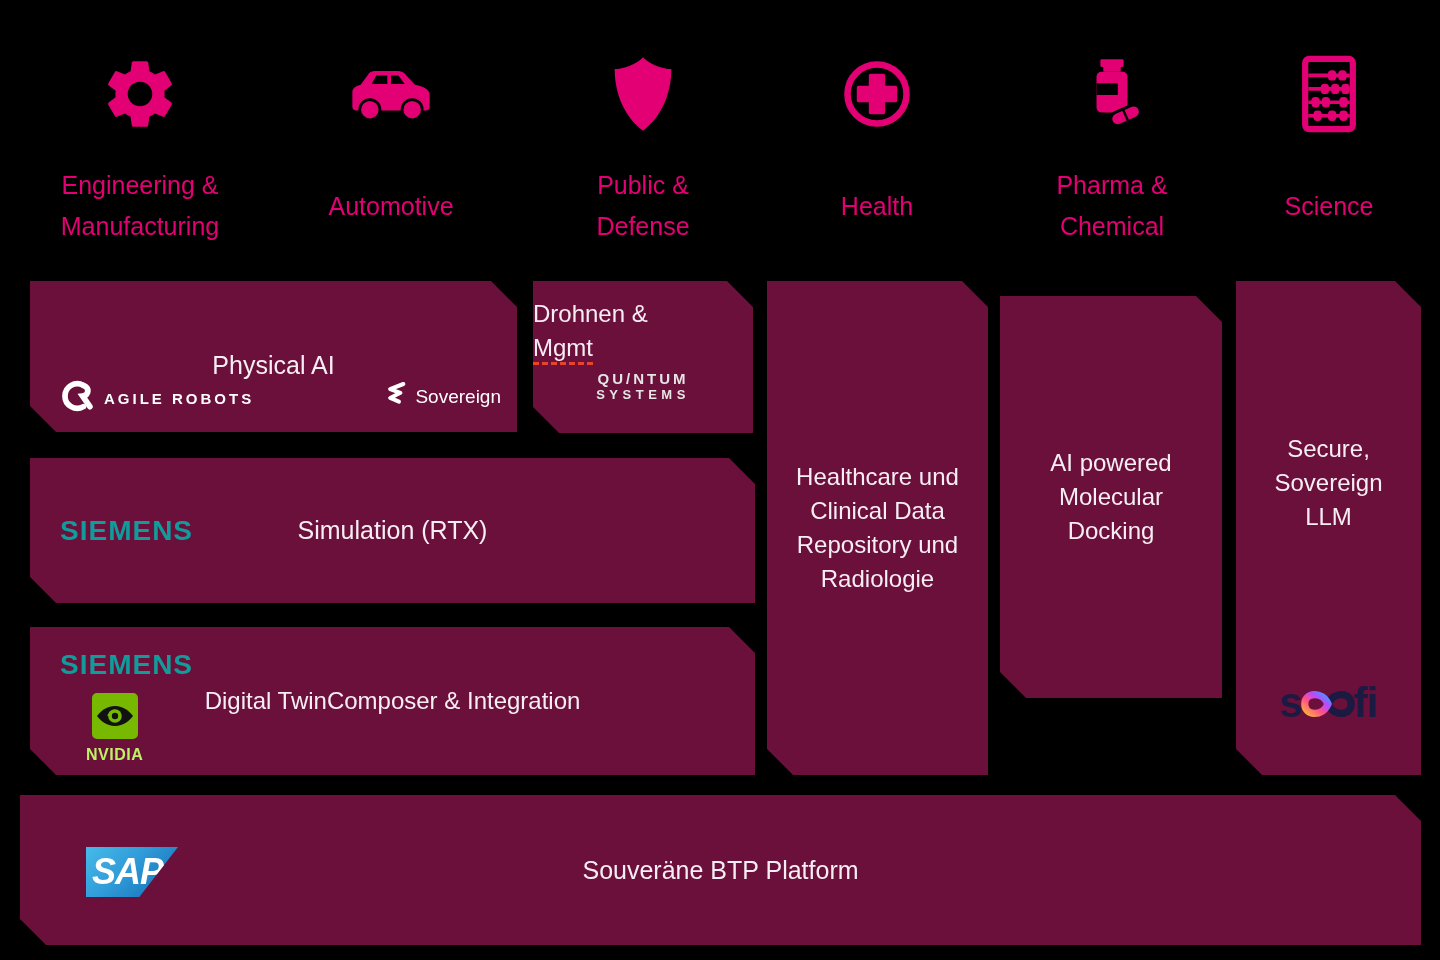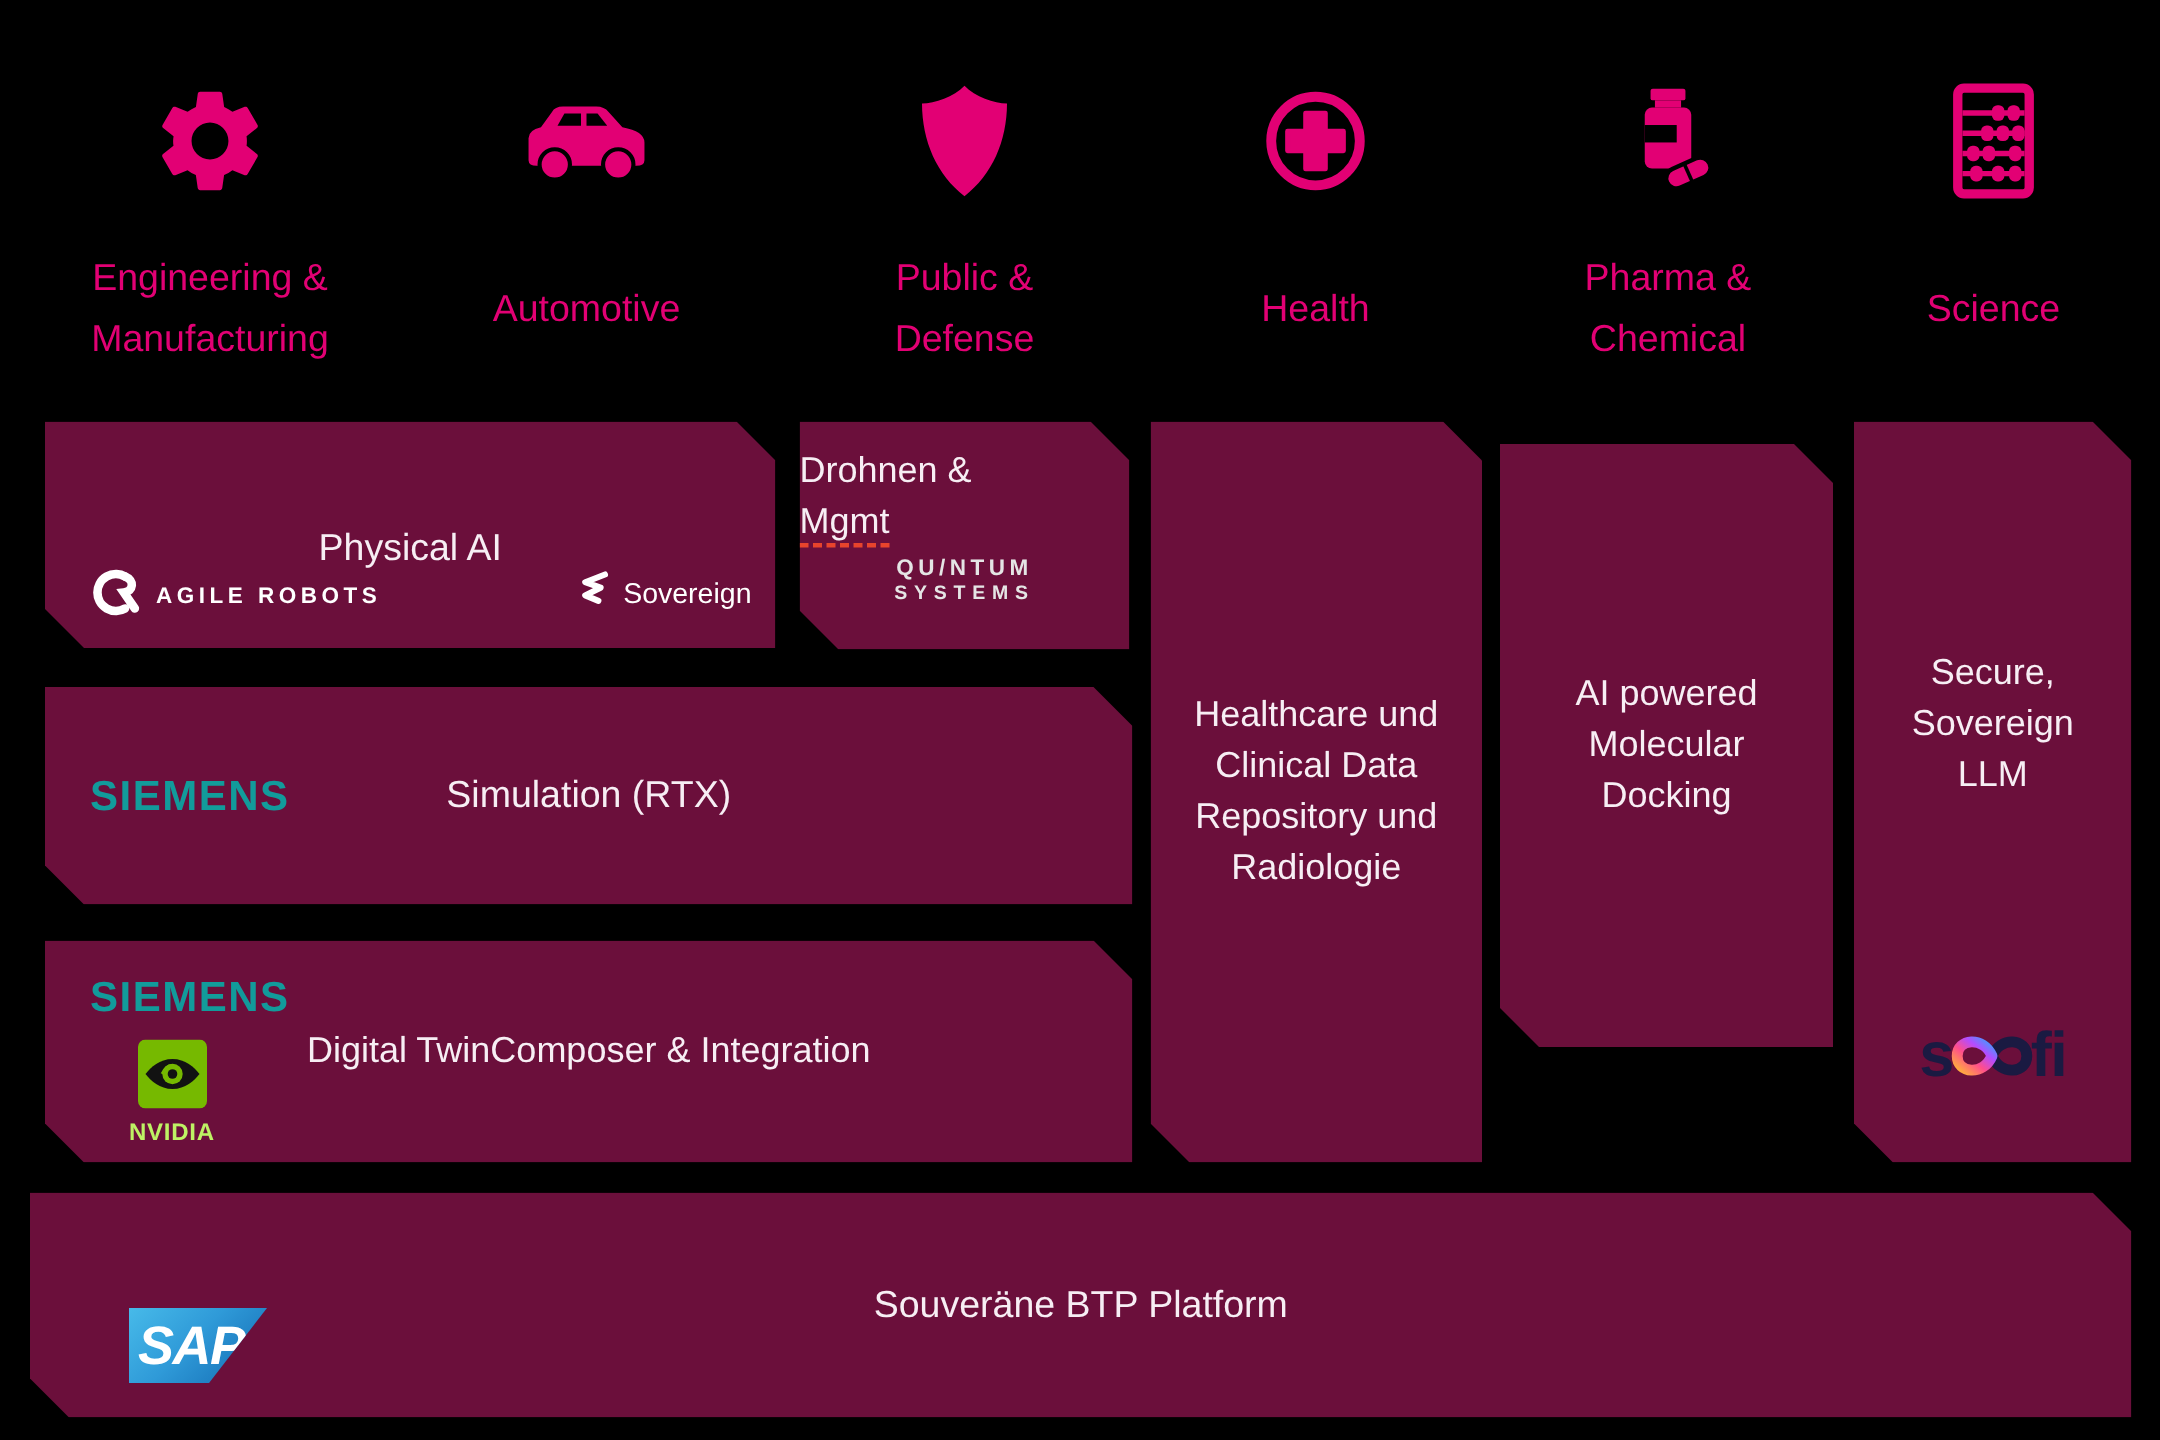--- a/index.html
+++ b/index.html
@@ -47,21 +47,20 @@
   .dt-title{position:absolute;inset:0;display:flex;flex-direction:row;align-items:center;justify-content:center;font-size:24px;line-height:34px;text-align:center;}
   
   .scofi{position:absolute;left:0;right:0;bottom:48px;display:flex;align-items:center;justify-content:center;}
   .scofi .txt{color:#1A1A42;font-size:42px;font-weight:800;letter-spacing:-1px;}
   .scofi svg{margin:6px -3px 0 -3px;}
   
   .sap-logo{
     position:absolute;left:66px;top:52px;width:92px;height:50px;
     clip-path:polygon(0 0,100% 0,58% 100%,0 100%);
     background:linear-gradient(135deg,#47BAE9 0%,#2F9AD8 45%,#1168B0 100%);
-    margin-top:25px;
   }
   .sap-logo span{display:block;color:#fff;font-weight:800;font-style:italic;font-size:36px;line-height:50px;padding-left:6px;letter-spacing:-1px;}
 </style>
 </head>
 <body>
 
 <div class="canvas">
 
   <div class="industry" style="left:30px;">
     <div class="icon-box">

